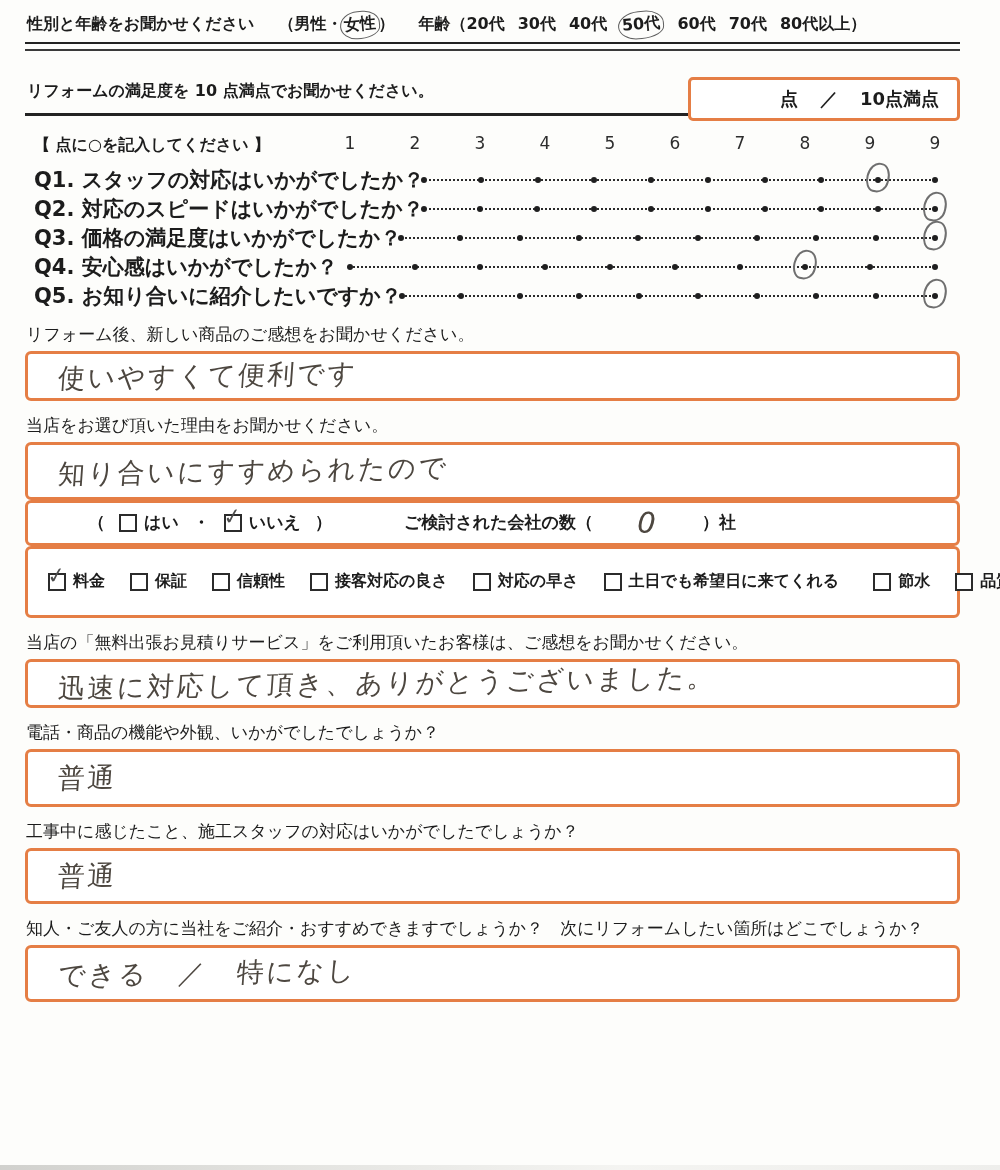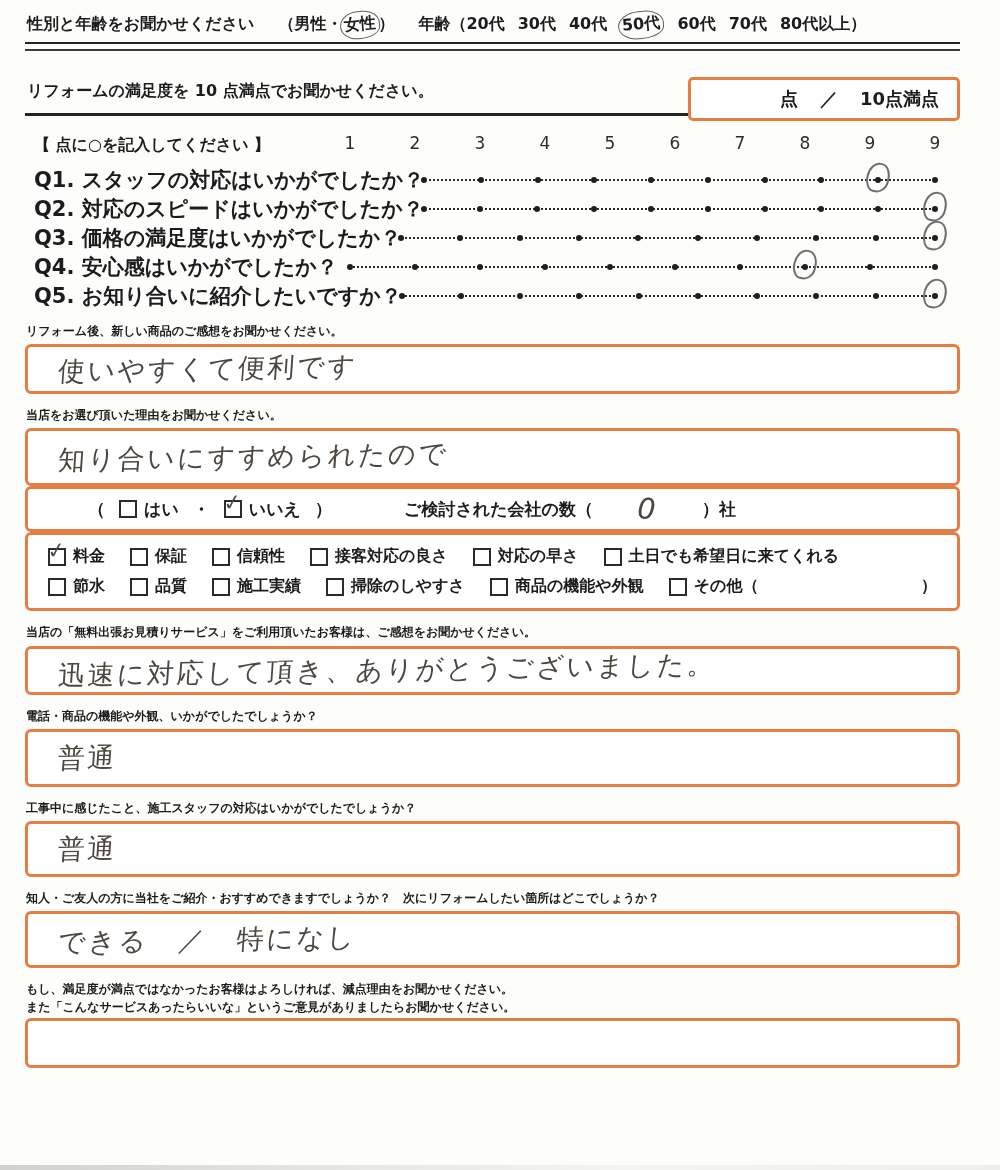--- a/index.html
+++ b/index.html
@@ -44,21 +44,21 @@
   .scale-num{position:absolute;top:1px;transform:translateX(-50%);font-size:17px;font-weight:400;color:#2d2d2d;}
   .r-line::before{content:"";position:absolute;left:0;right:0;top:50%;margin-top:-1px;border-top:2px dotted #2a2a2a;}
   .dot{position:absolute;top:50%;width:6px;height:6px;border-radius:50%;background:#1f1f1f;transform:translate(-50%,-50%);}
   .score-circle{
     position:absolute;top:50%;width:23px;height:30px;box-sizing:border-box;
     border:2px solid #6f6f6f;background:transparent;
     border-radius:52% 48% 58% 45% / 58% 55% 45% 52%;
     transform:translate(-50%,-58%) rotate(14deg);
   }
   
-  .sec-label{font-size:12px;font-weight:700;margin:13px 0 5px 1px;line-height:1.35;}
+  .sec-label{font-size:17px;font-weight:400;margin:13px 0 5px 1px;line-height:1.35;}
   .sec-label.tight{margin:0 0 2px 1px;}
   .sec .sec-label.tight:first-child{margin-top:13px;}
   .abox{
     border:3.5px solid var(--accent);border-radius:6px;background:#fff;
     box-sizing:border-box;display:flex;align-items:center;padding:3px 18px;
   }
   .box-product-impression{min-height:50px}
   .box-reason-chosen{min-height:58px}
   .box-other-companies{min-height:46px}
   .box-priorities{min-height:72px}
@@ -78,21 +78,21 @@
   .cb.checked::after{
     content:"\2713";position:absolute;left:-3px;top:-12px;font-size:22px;color:#4c4c4c;
     transform:rotate(-8deg);font-weight:400;
   }
   .cb-item{display:flex;align-items:center;gap:7px;white-space:nowrap;}
   
   .cmp{display:flex;align-items:center;width:100%;box-sizing:border-box;
        padding-left:42px;gap:14px;font-size:17px;font-weight:700;}
   .cmp .count-label{margin-left:58px;}
   
-  .imp{width:100%;display:flex;flex-direction:column;gap:9px;padding:8px 2px;font-size:16px;font-weight:700;}
+  .imp{width:100%;display:flex;flex-direction:row;gap:9px;padding:8px 2px;font-size:16px;font-weight:700;}
   .imp-row{display:flex;align-items:center;}
   .imp-row .cb-item{margin-right:25px;}
   .imp-row .cb-item.other{flex:1;margin-right:0;font-family:Liberation Mono, monospace;}
   .other .spacer{flex:1;min-width:40px;}
   
   .page::after{
     content:"";position:absolute;left:0;right:0;bottom:0;height:5px;opacity:.65;
     background:linear-gradient(90deg,#b9b9b5 0%,#d6d6d2 30%,#efefec 62%,#e6e6e3 100%);
   }
 </style>
@@ -325,20 +325,15 @@
         <div class="abox box-construction-staff">
           <span class="hw">普通</span>
         </div>
       </section>
       <section class="sec">
         <div class="sec-label">知人・ご友人の方に当社をご紹介・おすすめできますでしょうか？　次にリフォームしたい箇所はどこでしょうか？</div>
         <div class="abox box-recommend-next">
           <span class="hw">できる　／　特になし</span>
         </div>
       </section>
-      <section class="sec">
-        <div class="sec-label tight">もし、満足度が満点ではなかったお客様はよろしければ、減点理由をお聞かせください。</div>
-        <div class="sec-label tight">また「こんなサービスあったらいいな」というご意見がありましたらお聞かせください。</div>
-        <div class="abox box-deduction-reason"></div>
-      </section>
     </main>
 
 </div>
 
 </body></html>

